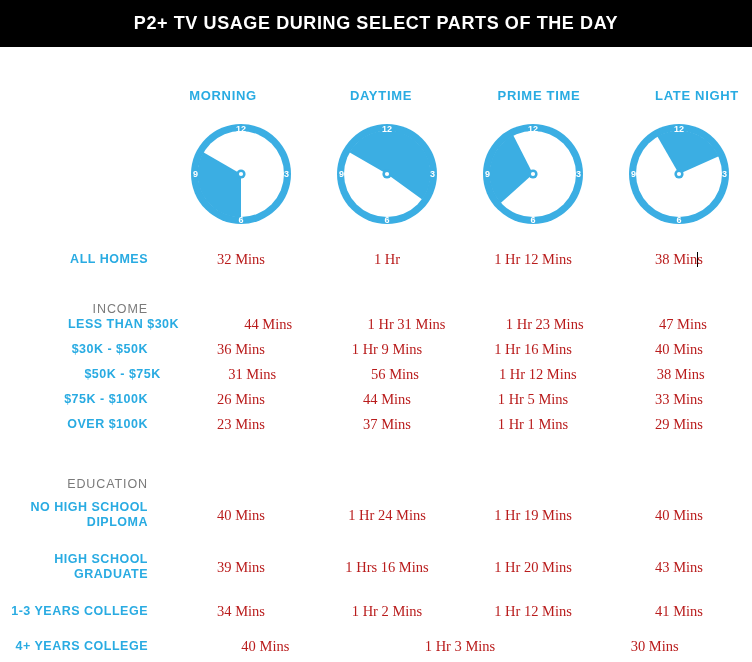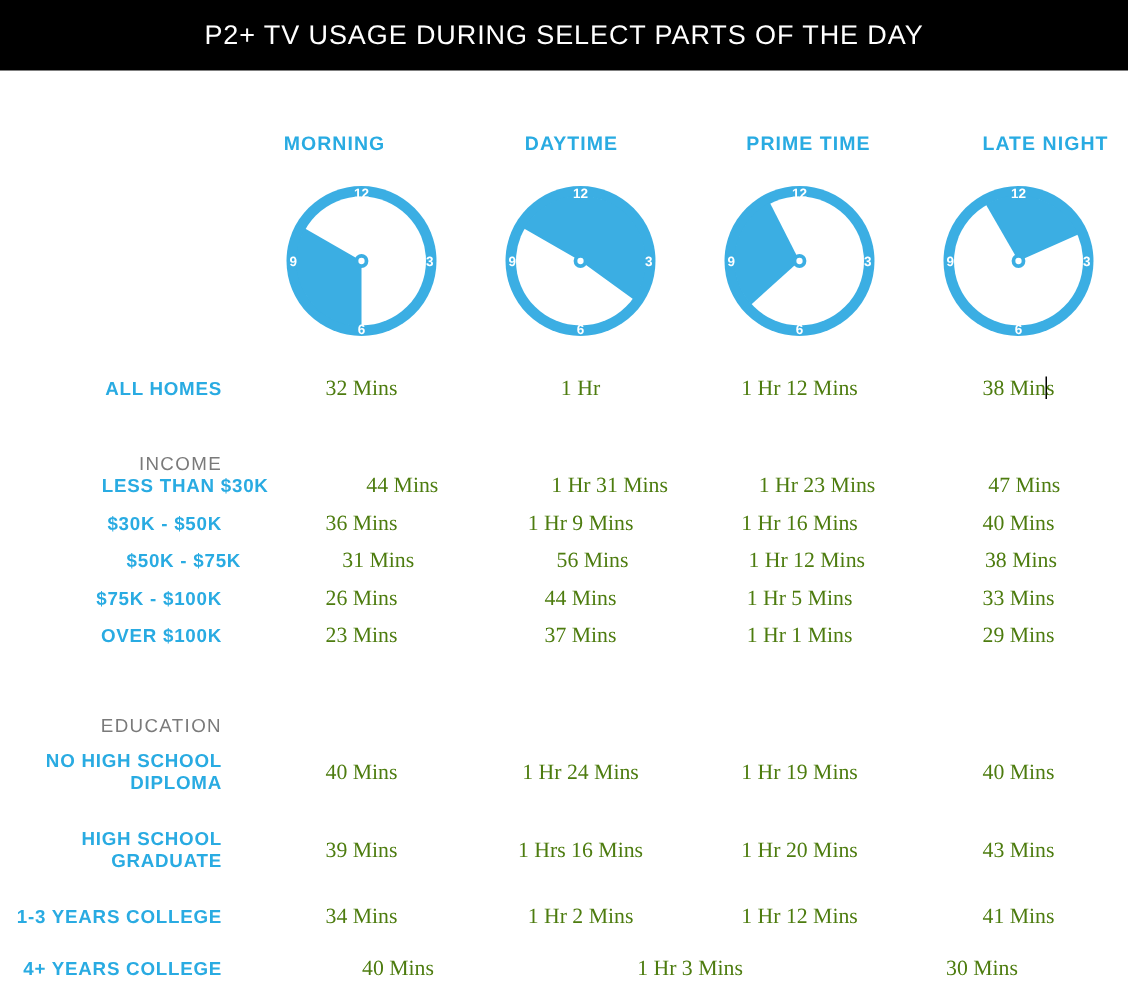--- a/index.html
+++ b/index.html
@@ -24,21 +24,21 @@
     left: 0; top: 0;
     width: 752px; height: 47px;
     background: #000000;
     display: flex;
     align-items: center;
     justify-content: center;
   }
   .titlebar .title {
     color: #ffffff;
     font-size: 18px;
-    font-weight: normal;
+    font-weight: bold;
     letter-spacing: 0.6px;
     text-transform: uppercase;
     white-space: nowrap;
   }
 
   
   .colheads {
     position: absolute;
     left: 168px; top: 88px;
     width: 584px; height: 24px;
@@ -97,21 +97,21 @@
     font-weight: normal;
     letter-spacing: 0.9px;
   }
   .cells {
     width: 584px;
     display: flex;
   }
   .cell {
     flex: 1 1 0;
     text-align: center;
-    color: #4d7c0f;
+    color: #b91c1c;
     font-family: "Liberation Serif", serif;
     font-size: 14.5px;
     white-space: nowrap;
     position: relative;
   }
 
   
   .caret {
     display: inline-block;
     width: 1px;

